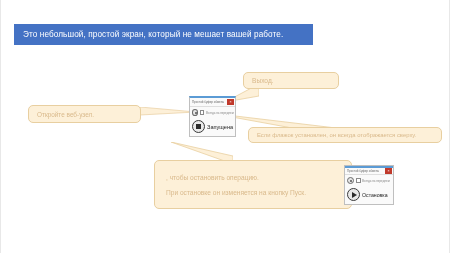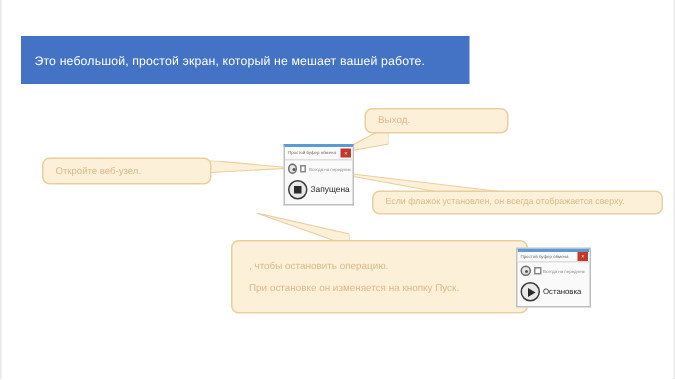--- a/index.html
+++ b/index.html
@@ -18,21 +18,21 @@
     border-left: 1px solid #e8e8e8;
     border-right: 1px solid #e8e8e8;
   }
 
   
   #banner {
     position: absolute;
     left: 13px;
     top: 24px;
     width: 299px;
-    height: 32px;
+    height: 21px;
     background: #4472C4;
     display: flex;
     align-items: center;
     padding-left: 9px;
     box-sizing: border-box;
   }
   #banner-text {
     color: #ffffff;
     font-size: 8.2px;
     letter-spacing: 0.1px;

